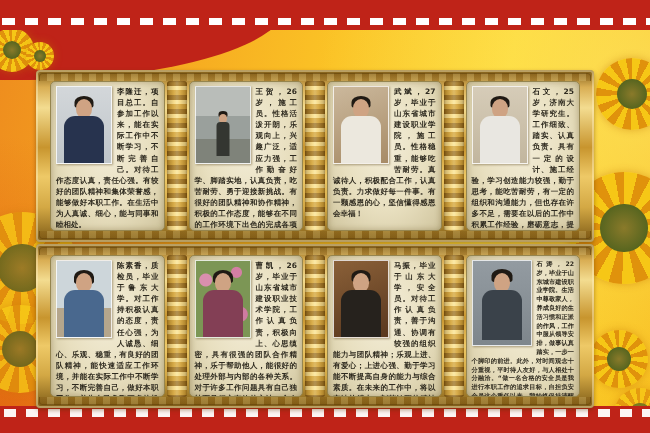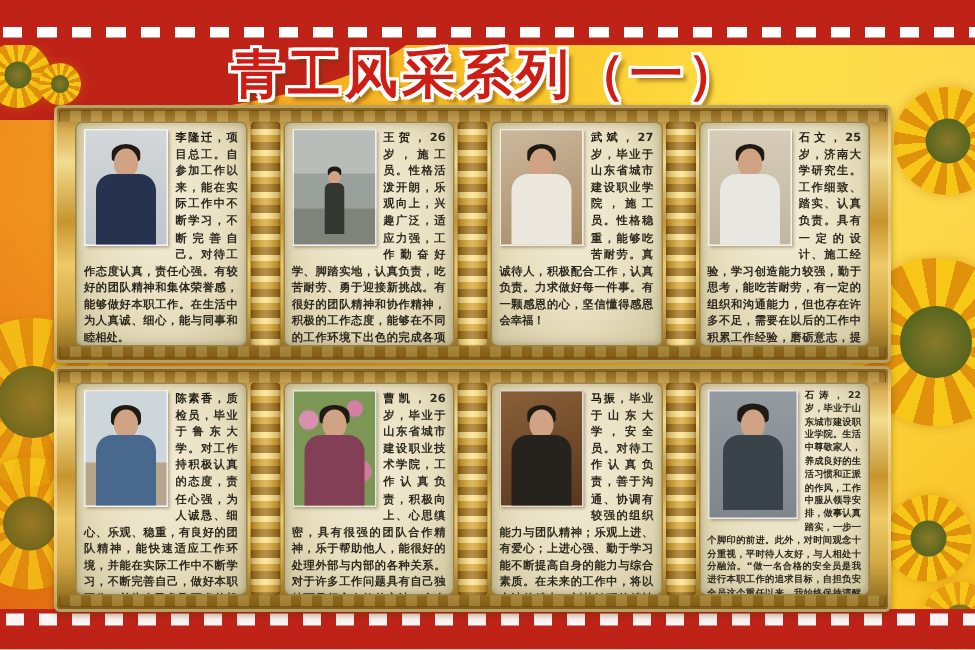--- a/index.html
+++ b/index.html
@@ -101,21 +101,20 @@
   <div class="sf" style="left:-10px;top:28px;width:44px;height:44px;"></div>
   <div class="sf" style="left:26px;top:42px;width:28px;height:28px;"></div>
   <div class="sf dim" style="left:-34px;top:212px;width:112px;height:112px;"></div>
   <div class="sf dim" style="left:-24px;top:305px;width:88px;height:88px;"></div>
   <div class="sf" style="right:-18px;top:58px;width:72px;height:72px;"></div>
   <div class="sf" style="right:-30px;top:172px;width:112px;height:112px;"></div>
   <div class="sf" style="right:2px;top:330px;width:58px;height:58px;"></div>
   <div class="sf dim" style="right:-16px;top:388px;width:52px;height:52px;"></div>
   <div class="sf dim" style="left:60px;top:386px;width:34px;height:34px;"></div>
 
-  <div class="title">青工风采系列（一）</div>
 
   <div class="frame-row row-top">
     <div class="panel panel-1">
       <div class="photo photo-1">
         <div class="figure-hair"></div>
         <div class="figure-head"></div>
         <div class="figure-torso"></div>
       </div>
       <div class="ptext"><span class="pname">李隆迁</span><span>，项目总工。自参加工作以来，能在实际工作中不断学习，不断完善自己。对待工作态度认真，责任心强。有较好的团队精神和集体荣誉感，能够做好本职工作。在生活中为人真诚、细心，能与同事和睦相处。</span></div>
       <div class="clear"></div>

